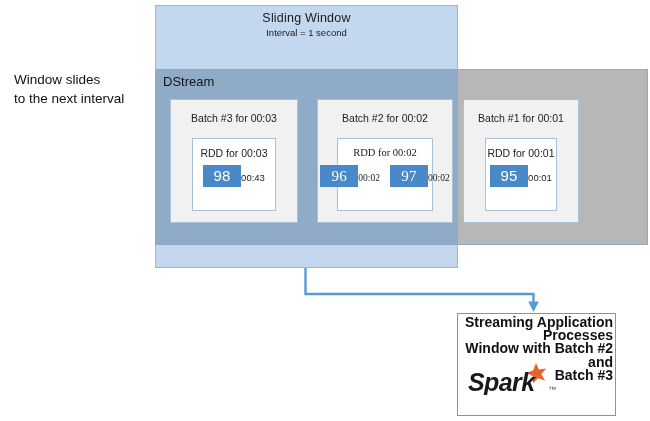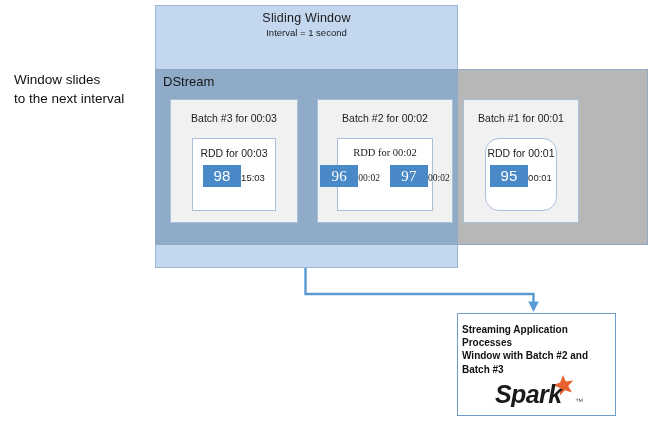--- a/index.html
+++ b/index.html
@@ -57,21 +57,21 @@
   .batch-title{
     position:absolute;left:0;top:11px;width:100%;text-align:center;
     font-size:10.5px;color:#1b1b1b;line-height:14px;font-weight:400;
   }
   .rdd{
     position:absolute;top:38px;height:73px;
     background:#ffffff;border:1px solid #a9c0da;box-sizing:border-box;
   }
   #batch-3 .rdd{left:21px;right:21px;}
   #batch-2 .rdd{left:19px;right:19px;font-family:Liberation Serif, serif;}
-  #batch-1 .rdd{left:21px;right:21px;border-radius:14px;}
+  #batch-1 .rdd{left:21px;right:21px;}
   .rdd-title{
     position:absolute;left:0;top:7px;width:100%;text-align:center;
     font-size:10.5px;color:#1b1b1b;line-height:14px;
   }
   .cells{
     position:absolute;left:0;top:26px;width:100%;
     display:flex;justify-content:center;gap:10px;
   }
   .cell{display:flex;flex-direction:row;align-items:center;}
   .cell-val{
@@ -85,27 +85,27 @@
 
   
   #connector{position:absolute;left:0;top:0;width:650px;height:421px;pointer-events:none;}
 
   
   #output-box{
     position:absolute;left:457px;top:313px;width:159px;height:103px;
     background:#ffffff;border:1px solid #6f9bcb;box-sizing:border-box;
   }
   #output-text{
-    position:absolute;left:4px;top:9px;width:151px;text-align:left;
-    font-size:10px;line-height:13.2px;color:#111111;font-weight:bold;
+    position:absolute;left:4px;top:2px;width:151px;text-align:right;
+    font-size:14px;line-height:13.2px;color:#111111;font-weight:bold;
     white-space:pre-line;
   }
   #spark-logo{
-    position:absolute;left:0;bottom:8px;width:100%;
-    display:flex;align-items:flex-end;justify-content:center;
+    position:absolute;left:0;bottom:20px;width:100%;
+    display:flex;align-items:flex-end;
   }
   #spark-logo svg{display:block;}
 </style>
 </head>
 <body>
 
 <div class="stage">
 
   <div id="caption">Window slides
 to the next interval</div>
@@ -121,21 +121,21 @@
     <div id="sw-sub2">Interval = 1 second</div>
   </div>
 
   <div class="batch" id="batch-3">
     <div class="batch-title">Batch #3 for 00:03</div>
     <div class="rdd">
       <div class="rdd-title">RDD for 00:03</div>
       <div class="cells">
         <div class="cell">
           <div class="cell-val">98</div>
-          <div class="cell-ts">15:03</div>
+          <div class="cell-ts">00:43</div>
         </div>
       </div>
     </div>
   </div>
 
   <div class="batch" id="batch-2">
     <div class="batch-title">Batch #2 for 00:02</div>
     <div class="rdd">
       <div class="rdd-title">RDD for 00:02</div>
       <div class="cells">

